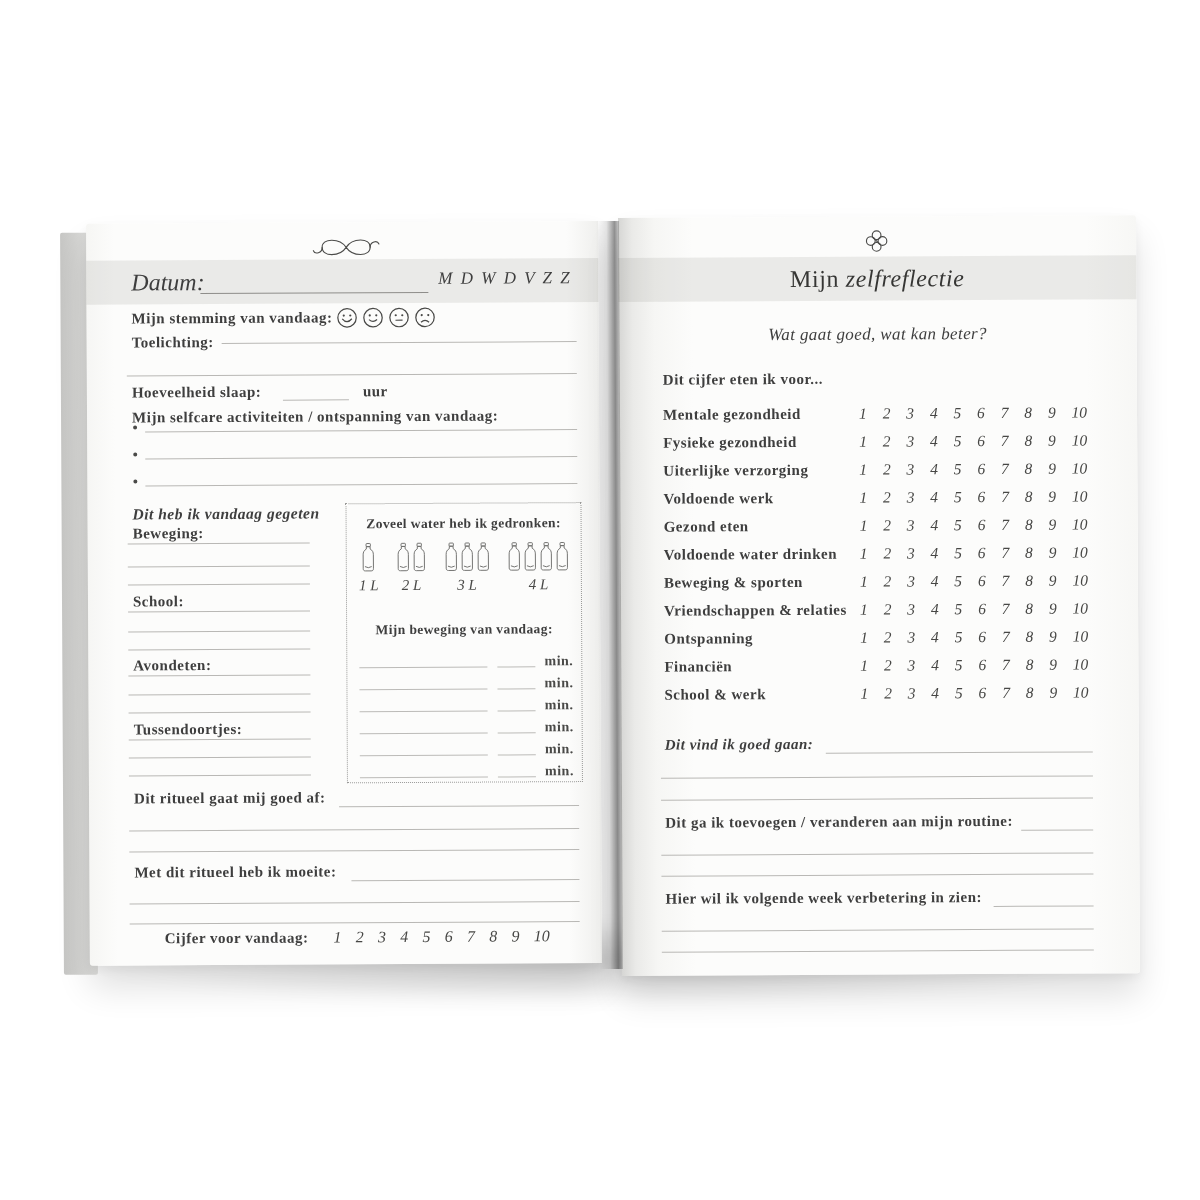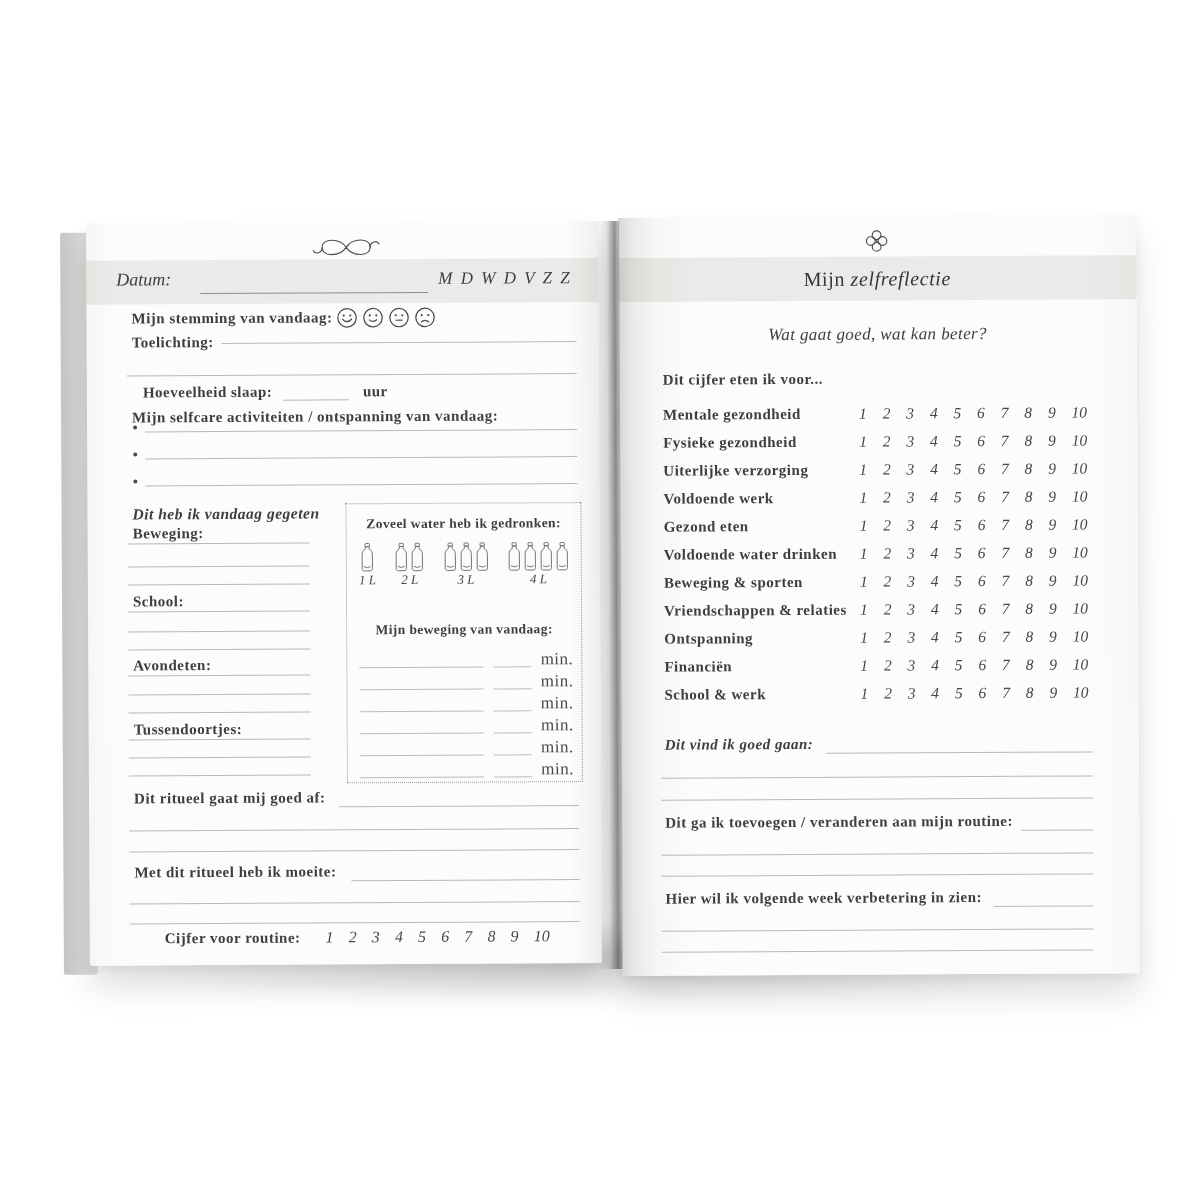--- a/index.html
+++ b/index.html
@@ -28,48 +28,48 @@
   .hd{position:absolute;display:flex;align-items:baseline;}
   .fill{flex:1;border-bottom:1px solid #b9b8b5;transform:translateY(-3px);margin-left:8px;}
   .bullet-dot{width:4px;height:4px;border-radius:50%;background:#4a4a48;transform:translateY(-6px);flex:none;}
   .mood-row{position:absolute;display:flex;align-items:center;gap:3px;}
   .mood-row svg{display:block;}
   .dotted-box{position:absolute;border:1px dotted #9a9a98;}
   .center{text-align:center;width:100%;}
   .btl-row{position:absolute;left:12px;right:12px;display:flex;justify-content:space-between;align-items:flex-end;}
   .bgroup{display:flex;flex-direction:column;align-items:center;}
   .bset{display:flex;gap:3px;align-items:flex-end;}
-  .blab{font-style:italic;font-size:13px;color:#4a4a48;}
+  .blab{font-style:italic;font-size:15px;margin-top:5px;color:#4a4a48;}
   .mrow{display:flex;align-items:flex-end;height:22px;}
   .mline{flex:1;border-bottom:1px solid #bcbbb8;}
   .msline{width:38px;border-bottom:1px solid #bcbbb8;margin-left:10px;}
-  .munit{font-size:17px;letter-spacing:0.5px;margin-left:9px;transform:translateY(2px);color:#4a4a48;}
+  .munit{font-size:14px;letter-spacing:0.5px;margin-left:9px;transform:translateY(2px);color:#4a4a48;font-weight:bold;}
   .scale{display:flex;justify-content:space-between;font-style:italic;font-size:15.5px;color:#474745;}
   .rrow{display:flex;justify-content:space-between;align-items:baseline;height:28px;}
-  .title{font-size:20px;letter-spacing:0.6px;line-height:44px;color:#363634;}
+  .title{font-size:24px;letter-spacing:0.6px;line-height:44px;color:#363634;}
   .sub{font-size:17px;font-style:italic;letter-spacing:0.4px;}
 </style>
 </head>
 <body>
 
 <div class="stage">
   <div class="floor-shadow"></div>
 
   <div class="book">
     <div class="cover-edge"></div>
 
     <div class="pg pg-left">
 
       <svg class="abs" style="left:220px;top:10px;" width="80" height="30" viewBox="0 0 100 32" fill="none" stroke="#4c4c4a" stroke-width="1.4" stroke-linecap="round">
         <path d="M50 16 C 42 4, 20 4, 20 16 C 20 28, 42 28, 50 16 C 58 4, 80 4, 80 16 C 80 28, 58 28, 50 16"></path>
         <path d="M80 16 C 80 9 89 7 91 12 M20 16 C 20 23 11 25 9 20"></path>
       </svg>
 
       <div class="band" style="top:37px;">
-        <span class="abs it" style="left:30px;top:9px;font-size:18px;">Datum:</span>
+        <span class="abs it" style="left:45px;top:9px;font-size:24px;">Datum:</span>
         <span class="wl" style="left:114px;top:33px;width:228px;border-bottom-color:#8e8d8a;"></span>
         <span class="abs it" style="left:352px;top:10px;font-size:17px;letter-spacing:2px;">M D W D V Z Z</span>
       </div>
 
       <div class="mood-row" style="left:45px;top:84px;">
         <span class="lb">Mijn stemming van vandaag:</span>
         <svg width="23" height="23" viewBox="0 0 24 24" fill="none" stroke="#4a4a48" stroke-width="1.3">
           <circle cx="12" cy="12" r="9.6"></circle>
             <circle cx="8.6" cy="9.6" r="1.15" fill="#4a4a48" stroke="none"></circle>
           <circle cx="15.4" cy="9.6" r="1.15" fill="#4a4a48" stroke="none"></circle>
@@ -94,21 +94,21 @@
             <path d="M7.8 17 Q12 13.2 16.2 17"></path>
         </svg>
       </div>
 
       <div class="hd" style="left:45px;top:111px;width:445px;">
         <span class="lb">Toelichting:</span>
         <span class="fill"></span>
       </div>
       <span class="wl" style="left:40px;top:152px;width:450px;"></span>
 
-      <span class="abs lb" style="left:56px;top:161px;">Hoeveelheid slaap:</span>
+      <span class="abs lb" style="left:45px;top:161px;">Hoeveelheid slaap:</span>
       <span class="wl" style="left:196px;top:177px;width:66px;"></span>
       <span class="abs lb" style="left:276px;top:161px;">uur</span>
 
       <span class="abs lb" style="left:45px;top:186px;">Mijn selfcare activiteiten / ontspanning van vandaag:</span>
 
       <div class="hd" style="left:46px;top:208px;width:444px;">
         <span class="bullet-dot"></span>
           <span class="fill"></span>
       </div>
       <div class="hd" style="left:46px;top:235px;width:444px;">
@@ -258,21 +258,21 @@
       <span class="wl" style="left:250px;top:584px;width:240px;"></span>
       <span class="wl" style="left:40px;top:607px;width:450px;"></span>
       <span class="wl" style="left:40px;top:628px;width:450px;"></span>
 
       <span class="abs lb" style="left:45px;top:641px;">Met dit ritueel heb ik moeite:</span>
       <span class="wl" style="left:262px;top:658px;width:228px;"></span>
       <span class="wl" style="left:40px;top:680px;width:450px;"></span>
       <span class="wl" style="left:40px;top:700px;width:450px;"></span>
 
       <div class="hd" style="left:75px;top:706px;width:385px;align-items:baseline;">
-        <span class="lb">Cijfer voor routine:</span>
+        <span class="lb">Cijfer voor vandaag:</span>
         <span class="scale" style="width:230px;margin-left:25px;font-size:16px;">
             <span>1</span>
             <span>2</span>
             <span>3</span>
             <span>4</span>
             <span>5</span>
             <span>6</span>
             <span>7</span>
             <span>8</span>
             <span>9</span>

